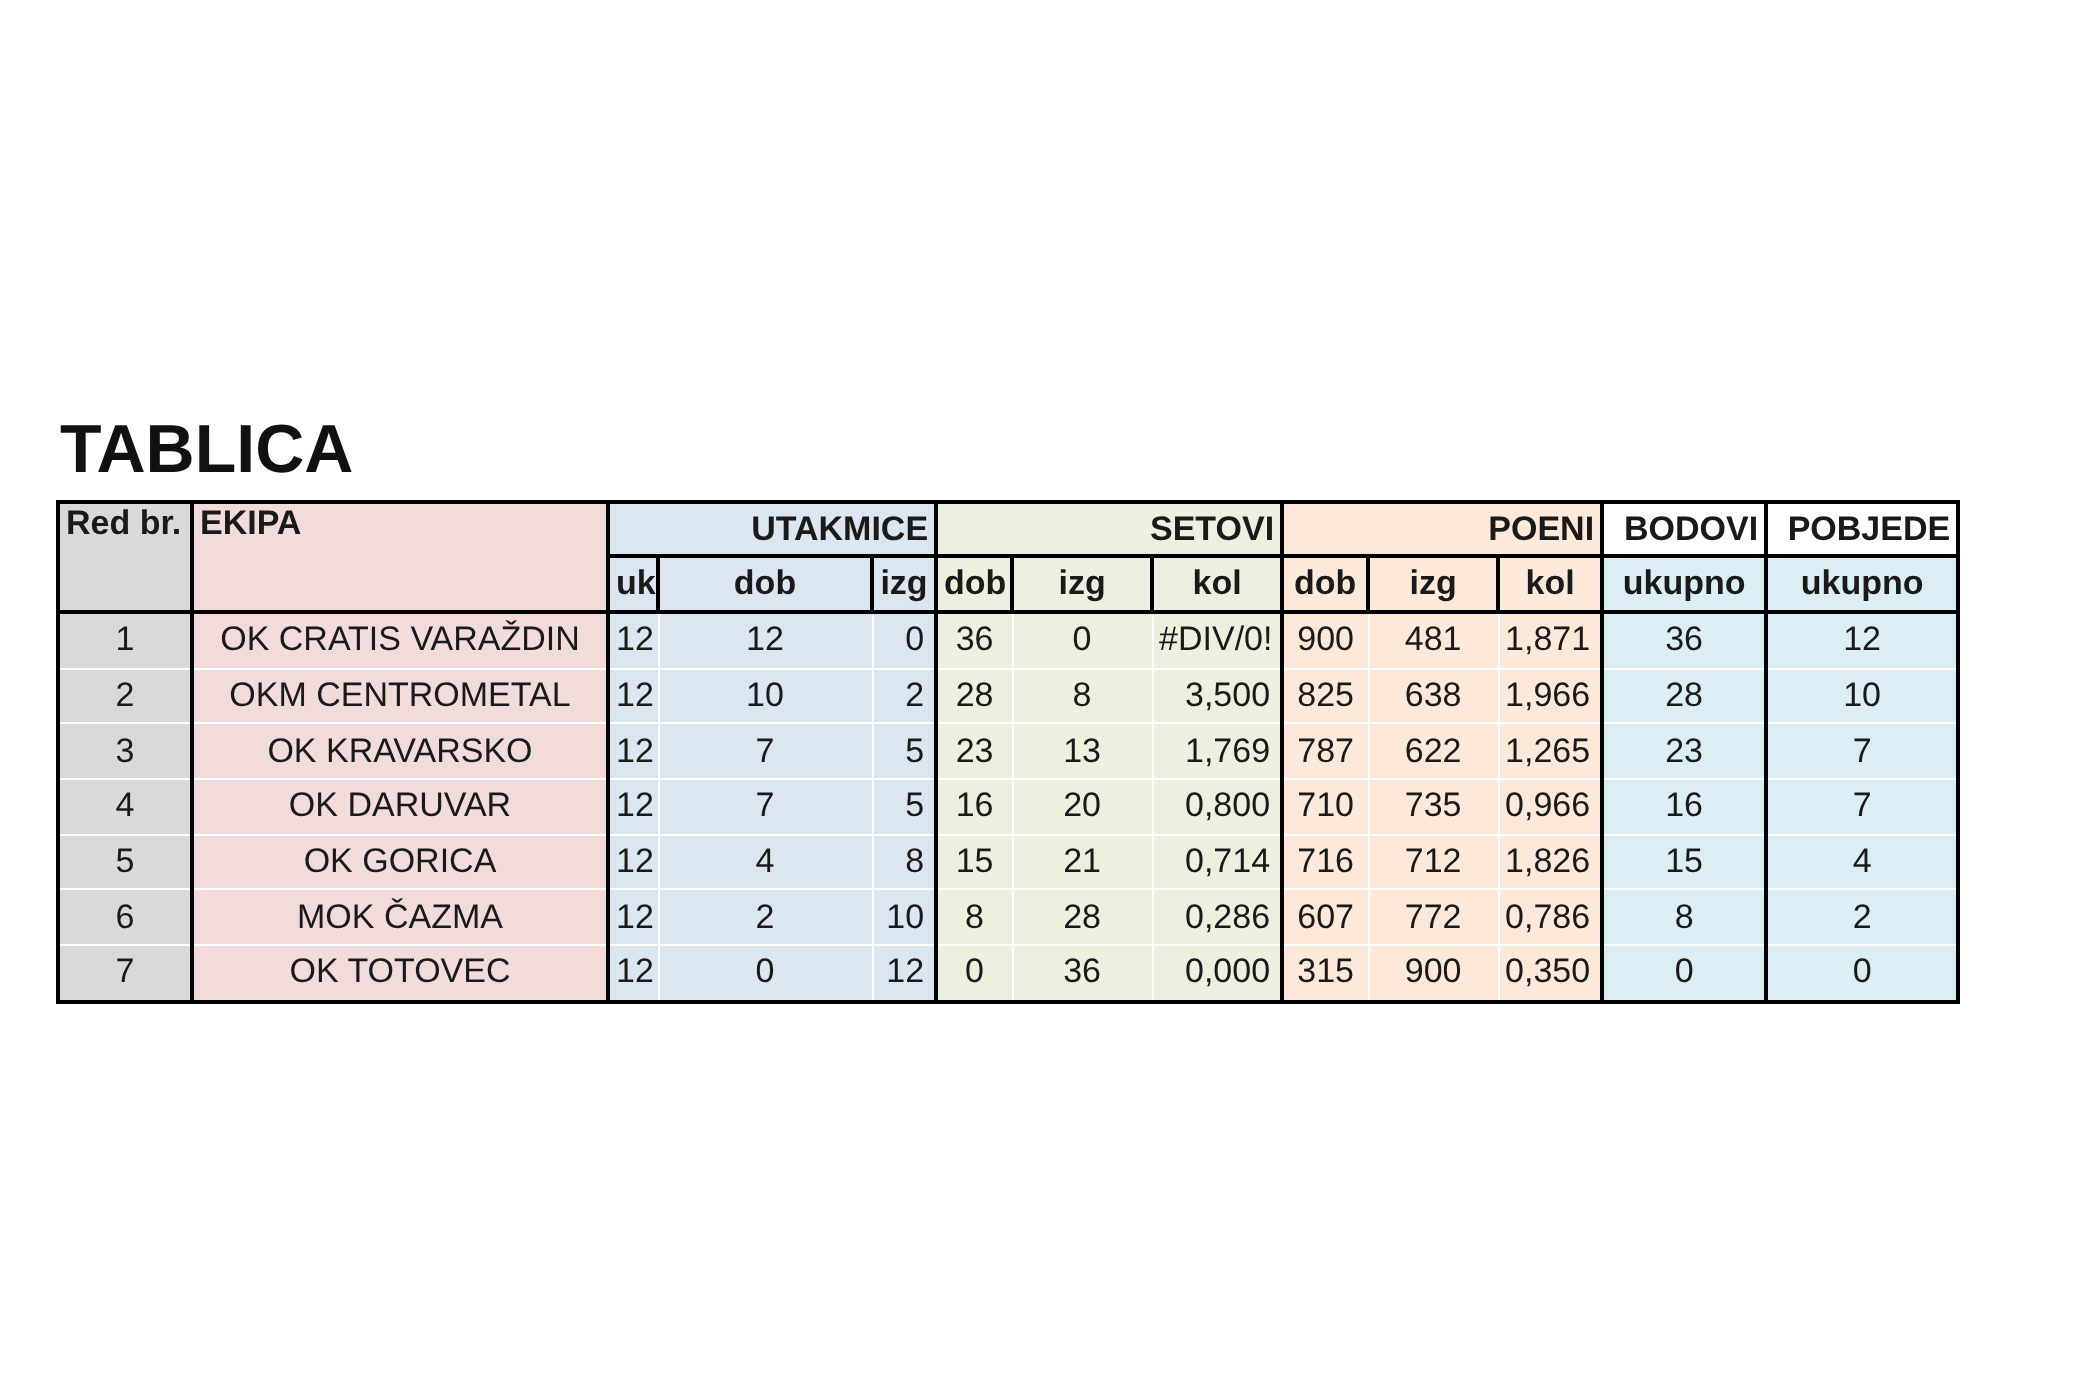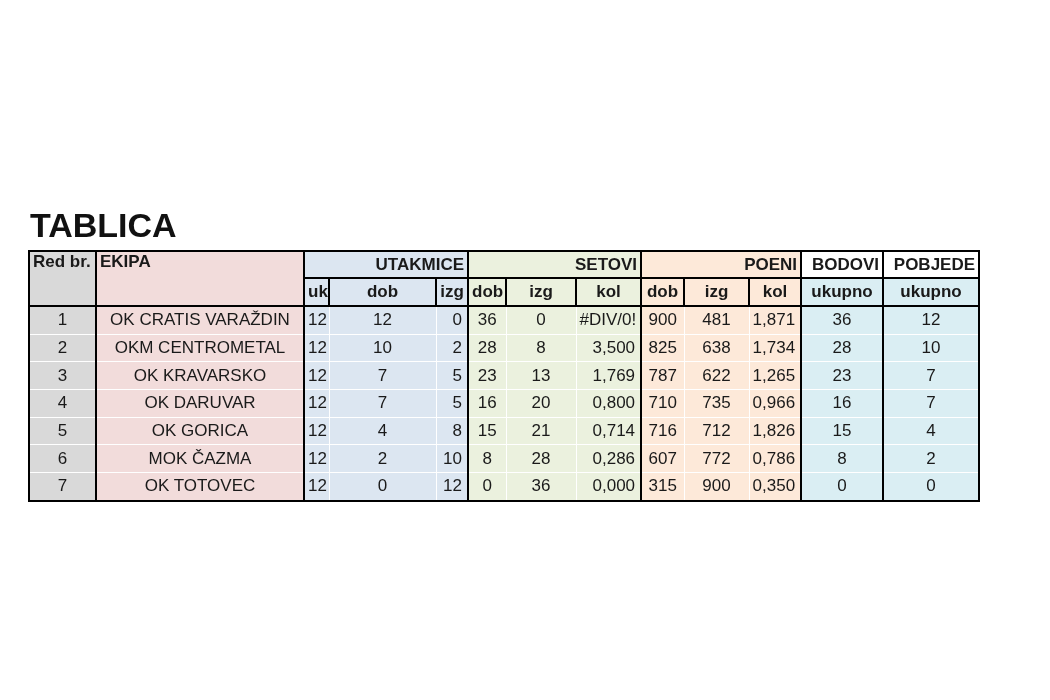--- a/index.html
+++ b/index.html
@@ -105,21 +105,21 @@
         <td class="bg-gray al-c b-r2">2</td>
         <td class="bg-pink al-l b-r2">OKM CENTROMETAL</td>
         <td class="bg-blue al-l thin-r">12</td>
         <td class="bg-blue al-c thin-r">10</td>
         <td class="bg-blue al-r b-r2">2</td>
         <td class="bg-green al-c thin-r">28</td>
         <td class="bg-green al-c thin-r">8</td>
         <td class="bg-green al-r b-r2">3,500</td>
         <td class="bg-peach al-l thin-r">825</td>
         <td class="bg-peach al-c thin-r">638</td>
-        <td class="bg-peach al-r b-r2">1,734</td>
+        <td class="bg-peach al-r b-r2">1,966</td>
         <td class="bg-cyan al-c b-r2">28</td>
         <td class="bg-cyan al-c">10</td>
       </tr>
       <tr>
         <td class="bg-gray al-c b-r2">3</td>
         <td class="bg-pink al-l b-r2">OK KRAVARSKO</td>
         <td class="bg-blue al-l thin-r">12</td>
         <td class="bg-blue al-c thin-r">7</td>
         <td class="bg-blue al-r b-r2">5</td>
         <td class="bg-green al-c thin-r">23</td>

